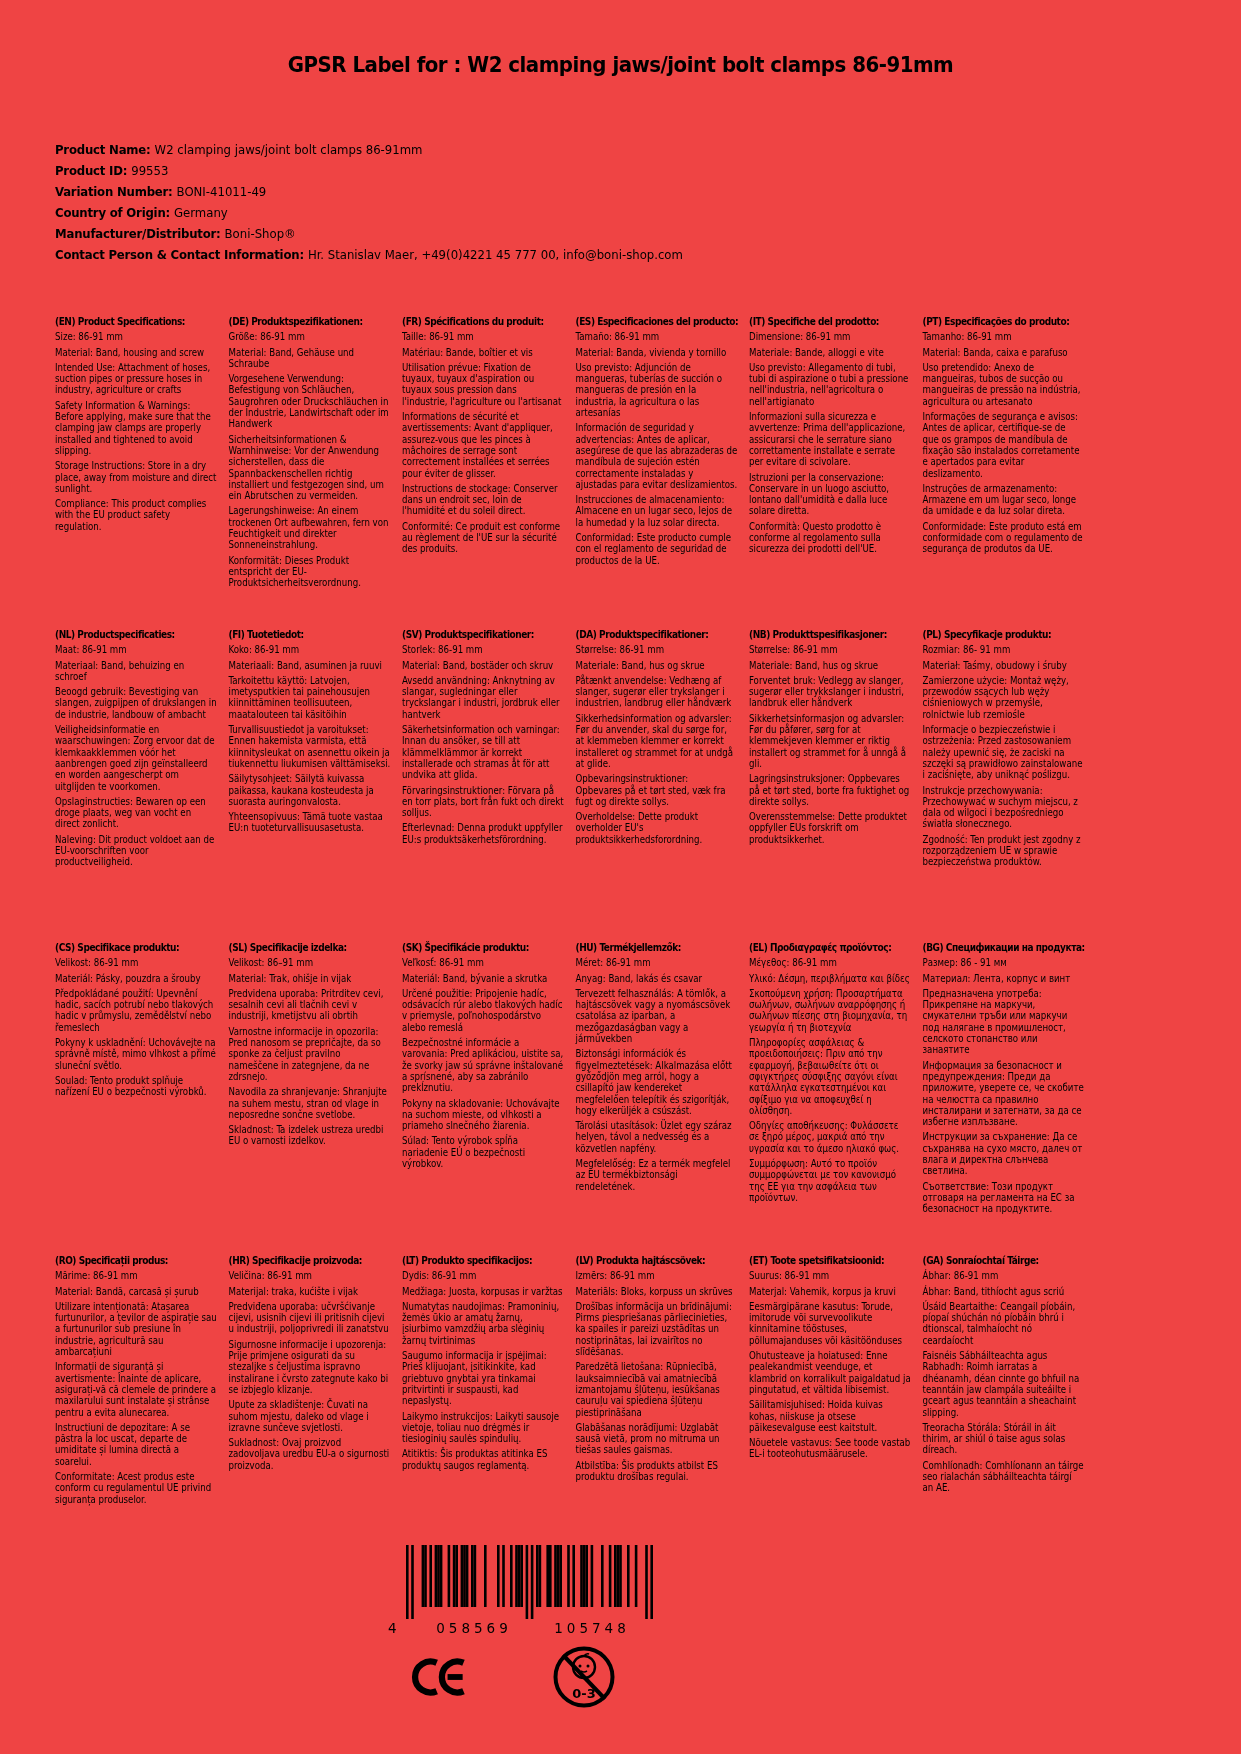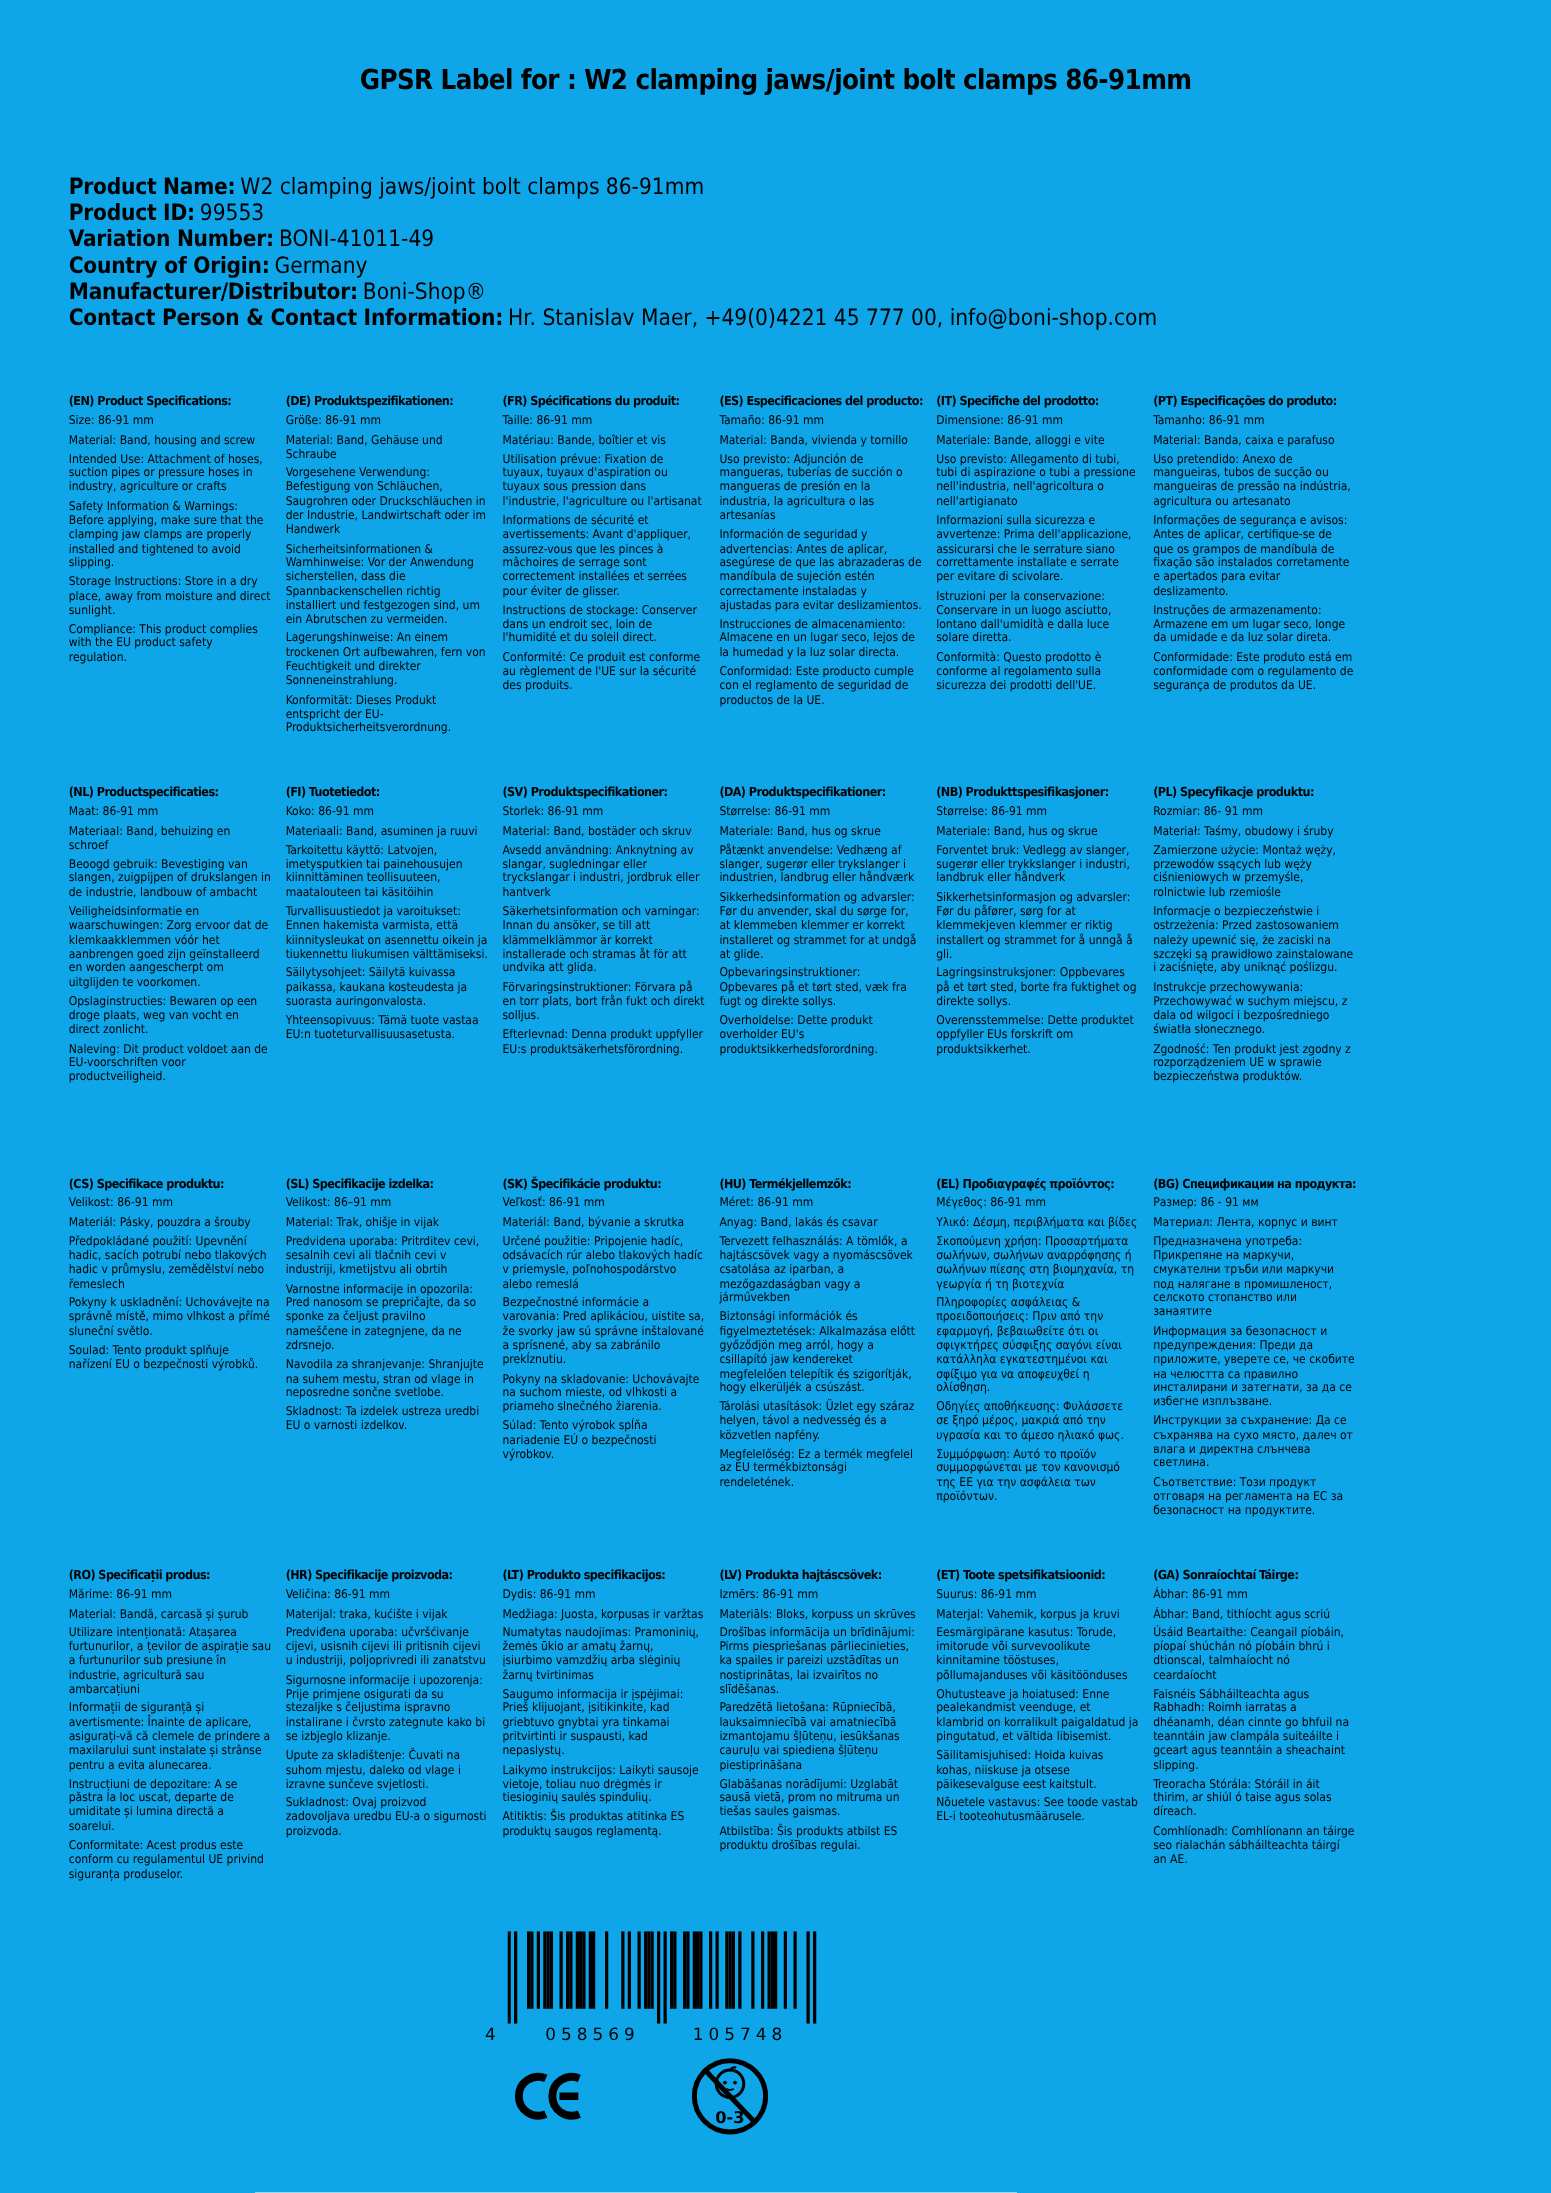--- a/index.html
+++ b/index.html
@@ -1,19 +1,19 @@
 <!DOCTYPE html>
 <html><head>
 <meta charset="utf-8">
 <style>
   html,body{margin:0;padding:0;background:#fff;}
   body{width:1241px;height:1754px;font-family:"DejaVu Sans","Liberation Sans",sans-serif;color:#000;}
-  .page{position:relative;width:1241px;height:1754px;background:#0ea5e9;overflow:hidden;}
+  .page{position:relative;width:1241px;height:1754px;background:#ef4444;overflow:hidden;}
   .title{position:absolute;top:52px;left:0;width:100%;text-align:center;font-size:22px;font-weight:bold;letter-spacing:-0.5px;font-stretch:condensed;}
-  .info{position:absolute;top:139px;left:55px;font-size:18px;line-height:21px;font-stretch:condensed;}
+  .info{position:absolute;top:139px;left:55px;font-size:13px;line-height:21px;font-stretch:condensed;}
   .info-row .lbl{font-weight:bold;letter-spacing:-0.2px;}
   .info-row .val{margin-left:4px;}
   .grid{position:absolute;top:316px;left:55px;display:grid;grid-template-columns:repeat(6,173.5px);grid-auto-rows:313px;}
   .spec{width:162px;font-size:9.6px;line-height:11.3px;overflow:visible;font-stretch:condensed;}
   .spec-h{font-size:10px;font-weight:bold;letter-spacing:-0.45px;white-space:nowrap;}
   .spec p{margin:4px 0 0 0;}
   .barcode-wrap{position:absolute;top:1545px;left:388px;width:300px;}
   .barcode-bars{display:block;margin-left:18px;}
   .barcode-bars rect{fill:#000;}
   .bc-digits{position:relative;height:18px;font-size:13.5px;margin-top:1px;}

